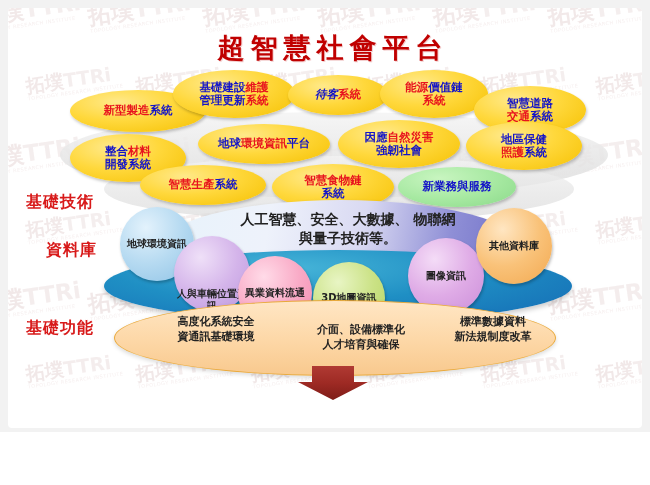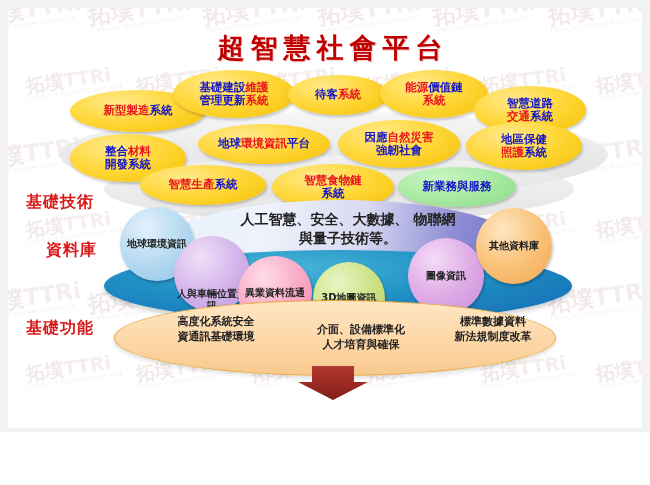--- a/index.html
+++ b/index.html
@@ -176,21 +176,21 @@
         </div>
       </div>
     <div class="ell yellow" style="left:165px;top:62px;width:122px;height:48px;font-size:11.5px;">
         <div>
           <span><span class="b" style="display: inline;">基礎建設</span><span class="r" style="display: inline;">維護</span></span>
           <span><span class="b" style="display: inline;">管理更新</span><span class="r" style="display: inline;">系統</span></span>
         </div>
       </div>
     <div class="ell yellow" style="left:280px;top:67px;width:100px;height:40px;font-size:11.5px;">
         <div>
-          <span><span class="b" style="display: inline;">待客</span><span class="r" style="display: inline;">系統</span></span>
+          <span><span class="b" style="display: inline; font-style: italic;">待客</span><span class="r" style="display: inline;">系統</span></span>
         </div>
       </div>
     <div class="ell yellow" style="left:372px;top:62px;width:108px;height:48px;font-size:11.5px;">
         <div>
           <span><span class="r" style="display: inline;">能源</span><span class="b" style="display: inline;">價值鏈</span></span>
           <span><span class="r" style="display: inline;">系統</span></span>
         </div>
       </div>
     <div class="ell yellow" style="left:466px;top:78px;width:112px;height:48px;font-size:11.5px;">
         <div>

